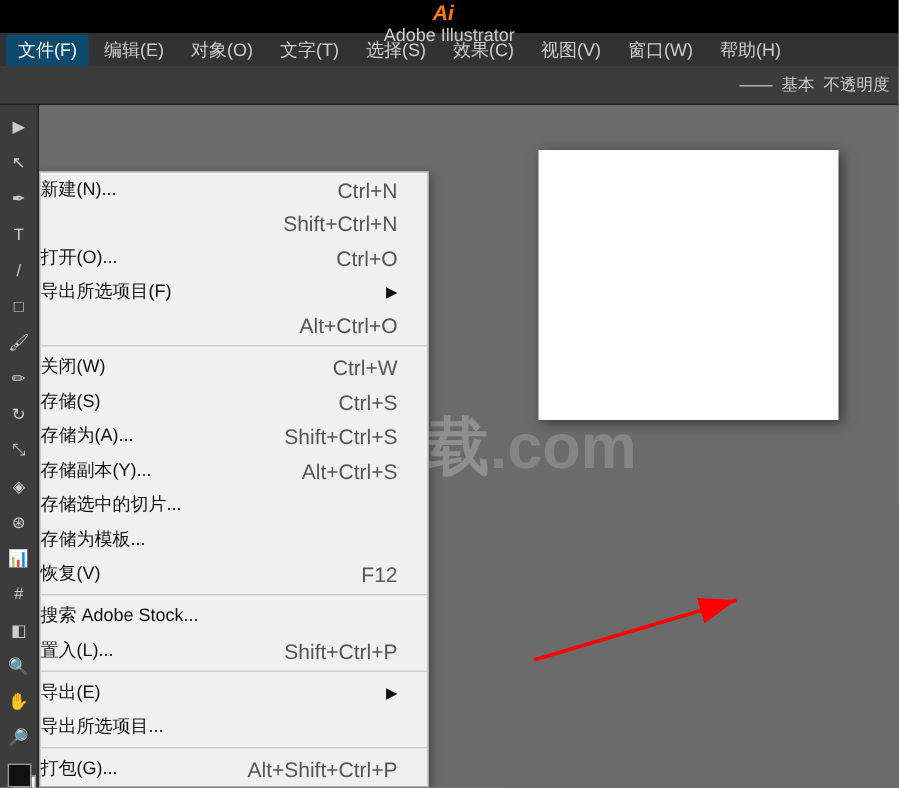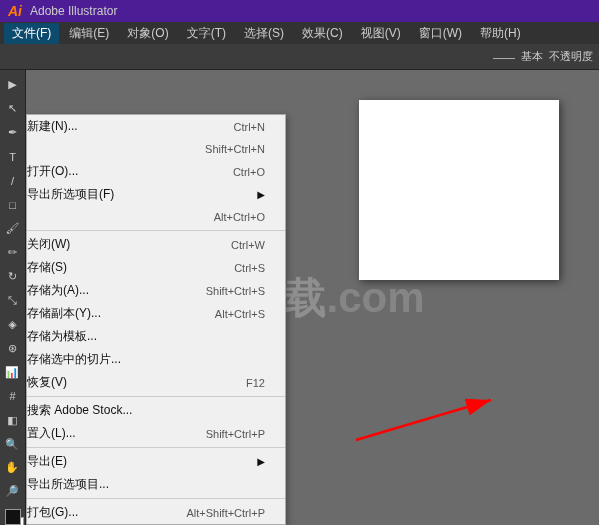--- a/index.html
+++ b/index.html
@@ -10,26 +10,27 @@
       font-family: 'Microsoft YaHei', SimSun, sans-serif;
       font-size: 13px;
       overflow: hidden;
       position: relative;
     }
 
     
     .title-bar {
       width: 100%;
       height: 22px;
-      background: #4c1d95;
+      background: #000000;
       display: flex;
       align-items: center;
       padding: 0 8px;
       color: #ccc;
       font-size: 12px;
+      flex-direction: column;
     }
     .title-bar-logo {
       color: #FF7C00;
       font-weight: bold;
       font-size: 14px;
       margin-right: 8px;
       font-style: italic;
     }
 
     
@@ -151,21 +152,21 @@
       cursor: pointer;
       color: #111;
       font-size: 12px;
       position: relative;
       min-height: 22px;
     }
     .menu-item .shortcut {
       margin-left: auto;
       padding-left: 20px;
       color: #555;
-      font-size: 11px;
+      font-size: 14px;
     }
     .menu-item .arrow {
       margin-left: auto;
       font-size: 10px;
     }
     .menu-separator {
       height: 1px;
       background: #ccc;
       margin: 2px 0;
     }
@@ -280,24 +281,24 @@
         </div>
         <div class="menu-item">
           <span>存储为(A)...</span>
           <span class="shortcut">Shift+Ctrl+S</span>
         </div>
         <div class="menu-item">
           <span>存储副本(Y)...</span>
           <span class="shortcut">Alt+Ctrl+S</span>
         </div>
         <div class="menu-item">
+          <span>存储选中的切片...</span>
+        </div>
+        <div class="menu-item">
           <span>存储为模板...</span>
-        </div>
-        <div class="menu-item">
-          <span>存储选中的切片...</span>
         </div>
         <div class="menu-item">
           <span>恢复(V)</span>
           <span class="shortcut">F12</span>
         </div>
         <div class="menu-separator"></div>
         <div class="menu-item">
           <span>搜索 Adobe Stock...</span>
         </div>
         <div class="menu-item">

